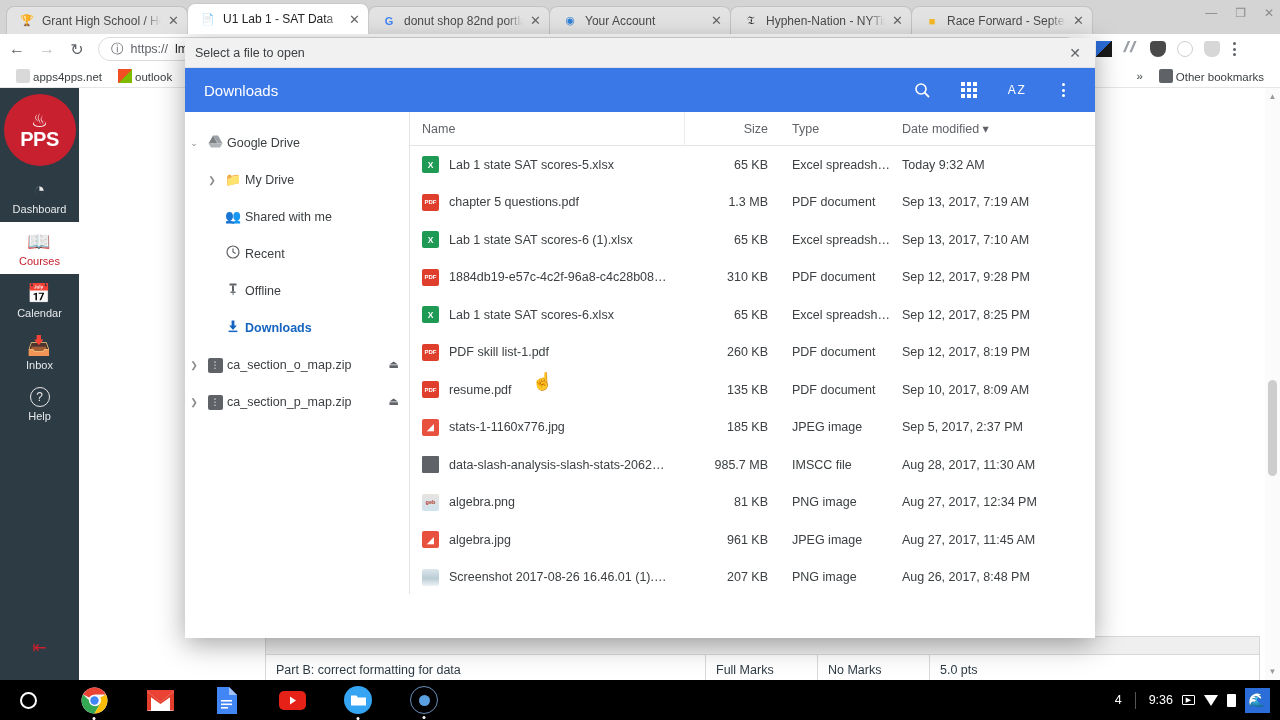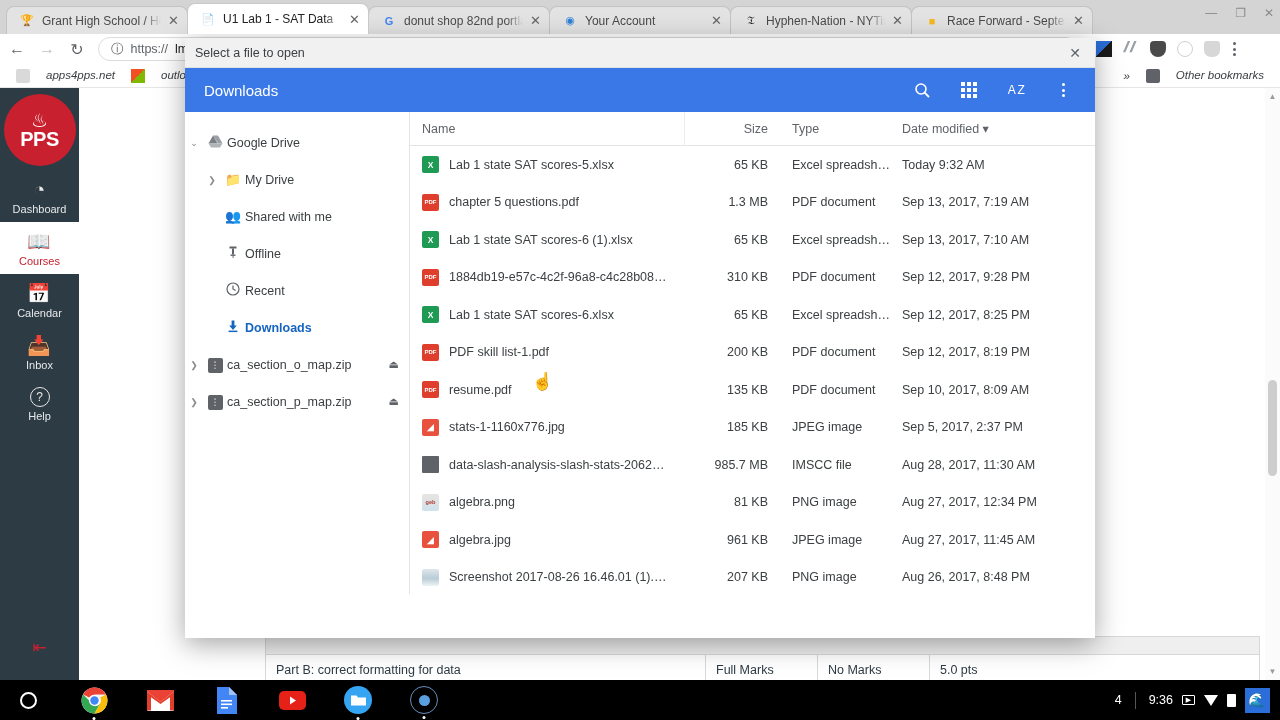--- a/index.html
+++ b/index.html
@@ -46,21 +46,21 @@
   }
   .omnibox .u { color: #202124; }
   .ext { display: flex; align-items: center; gap: 11px; padding-left: 6px; }
   .ext i { display: block; width: 16px; height: 16px; font-style: normal; }
 
   .bookmarks {
     position: absolute; left: 0; top: 64px; width: 1280px; height: 24px;
     background: #fff; display: flex; align-items: center; padding: 0 8px;
     font-size: 11.5px; color: #3c4043; border-bottom: 1px solid #e6e6e6;
   }
-  .bm { display: flex; align-items: flex-start; gap: 16px; padding: 0 8px; white-space: nowrap; font-style: italic; }
+  .bm { display: flex; align-items: flex-end; gap: 3px; padding: 0 8px; white-space: nowrap; }
   .bm-ico { width: 14px; height: 14px; display: flex; align-items: center; justify-content: center; font-size: 10px; }
 
   
   .page { position: absolute; left: 0; top: 88px; width: 1280px; height: 592px; background: #fff; }
   .lms-nav {
     position: absolute; left: 0; top: 0; width: 79px; height: 592px;
     background: #2d3b45; display: flex; flex-direction: column; align-items: center;
   }
   .pps-logo {
     width: 72px; height: 72px; border-radius: 50%; background: #c8202e;
@@ -360,34 +360,34 @@
           <span class="lbl">My Drive</span>
         </div>
         <div class="tree-row" style="padding-left:18px">
           <span class="tw"></span>
           <span class="ti">👥</span>
           <span class="lbl">Shared with me</span>
         </div>
         <div class="tree-row" style="padding-left:18px">
           <span class="tw"></span>
           <span class="ti"><svg width="14" height="14" viewBox="0 0 14 14">
+                <circle cx="7" cy="7" r="6" fill="none" stroke="#5f6368" stroke-width="1.2"></circle>
+                <path d="M7 3.6V7l2.6 1.6" fill="none" stroke="#5f6368" stroke-width="1.2"></path>
+              </svg></span>
+          <span class="lbl">Recent</span>
+        </div>
+        <div class="tree-row" style="padding-left:18px">
+          <span class="tw"></span>
+          <span class="ti"><svg width="14" height="14" viewBox="0 0 14 14">
                 <rect x="3.5" y="1.5" width="7" height="2" fill="#5f6368"></rect>
                 <rect x="6" y="3.5" width="2" height="6" fill="#5f6368"></rect>
                 <rect x="4.5" y="9.5" width="5" height="1.4" fill="#5f6368"></rect>
                 <rect x="6.6" y="10.9" width="0.9" height="2.2" fill="#5f6368"></rect>
               </svg></span>
           <span class="lbl">Offline</span>
-        </div>
-        <div class="tree-row" style="padding-left:18px">
-          <span class="tw"></span>
-          <span class="ti"><svg width="14" height="14" viewBox="0 0 14 14">
-                <circle cx="7" cy="7" r="6" fill="none" stroke="#5f6368" stroke-width="1.2"></circle>
-                <path d="M7 3.6V7l2.6 1.6" fill="none" stroke="#5f6368" stroke-width="1.2"></path>
-              </svg></span>
-          <span class="lbl">Recent</span>
         </div>
         <div class="tree-row accent" style="padding-left:18px">
           <span class="tw"></span>
           <span class="ti"><svg width="14" height="14" viewBox="0 0 14 14">
                 <path d="M5.6 1.5h2.8v5h2.4L7 11 3.2 6.5h2.4z" fill="#1565c0"></path>
                 <rect x="2.6" y="11.6" width="8.8" height="1.5" fill="#1565c0"></rect>
               </svg></span>
           <span class="lbl">Downloads</span>
         </div>
         <div class="tree-row">
@@ -462,21 +462,21 @@
             <div class="s">65 KB</div>
             <div class="t">Excel spreadsh…</div>
             <div class="d">Sep 12, 2017, 8:25 PM</div>
           </div>
 
           <div class="fl-row">
             <div class="n">
                 <span class="ficon pdf">PDF</span>
                 <span class="nm">PDF skill list-1.pdf</span>
               </div>
-            <div class="s">200 KB</div>
+            <div class="s">260 KB</div>
             <div class="t">PDF document</div>
             <div class="d">Sep 12, 2017, 8:19 PM</div>
           </div>
 
           <div class="fl-row">
             <div class="n">
                 <span class="ficon pdf">PDF</span>
                 <span class="nm">resume.pdf</span>
               </div>
             <div class="s">135 KB</div>

